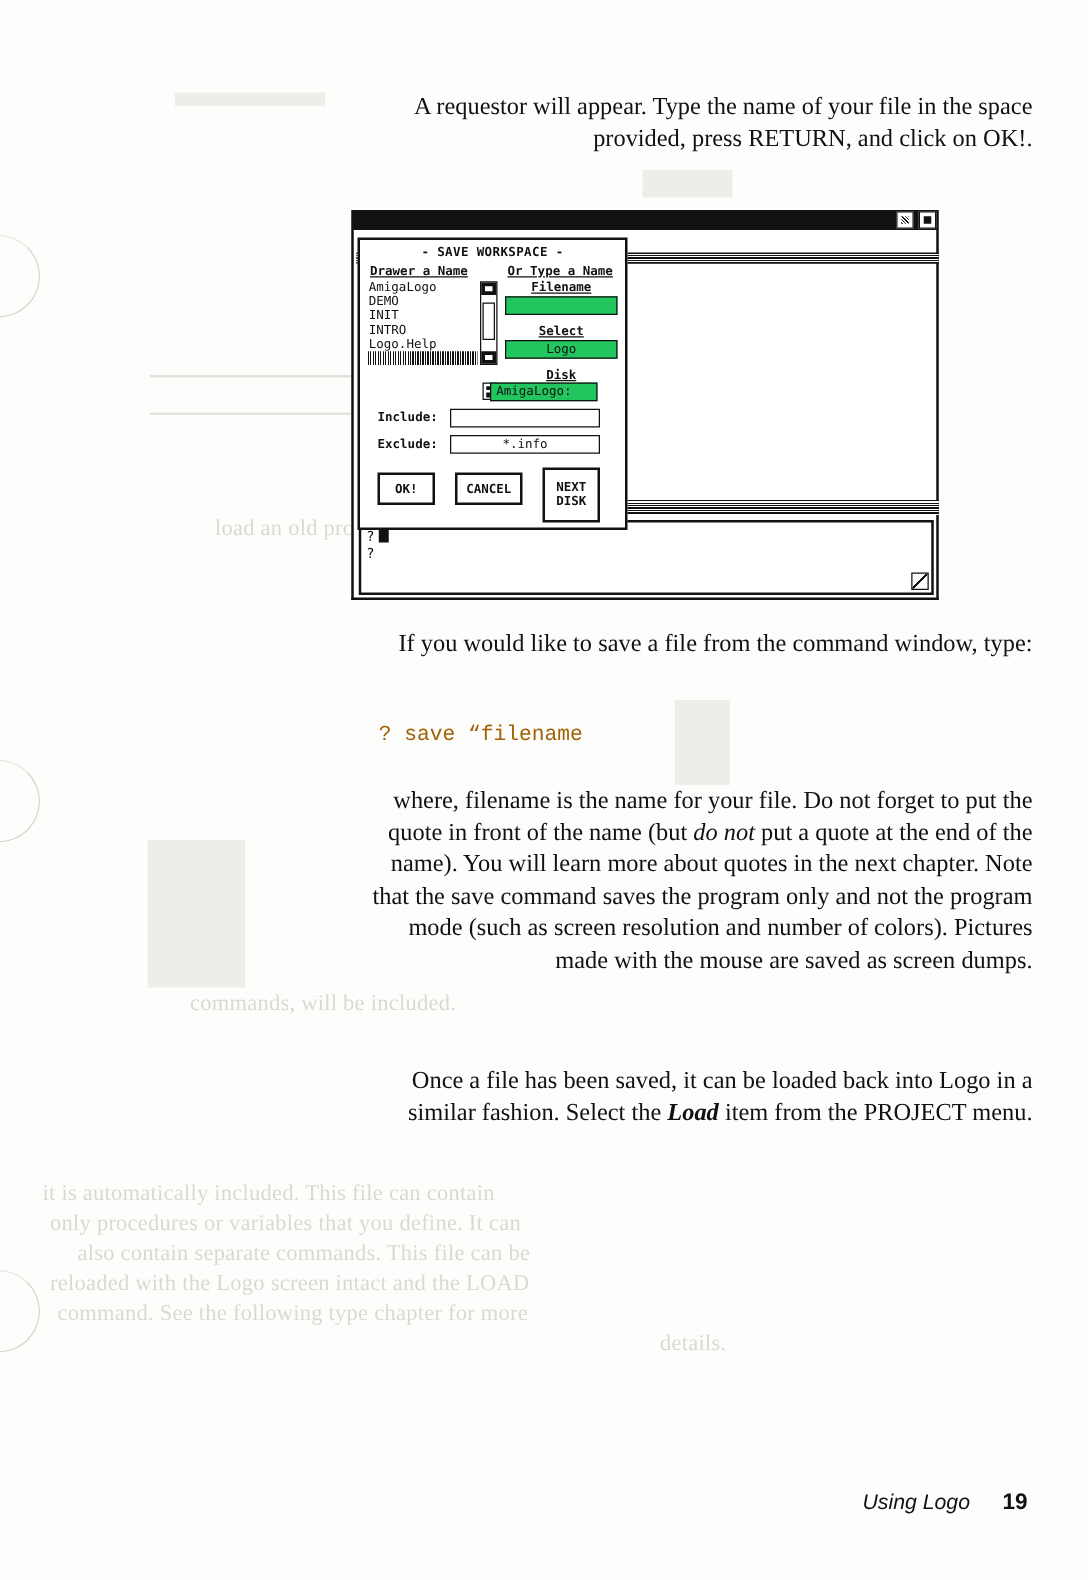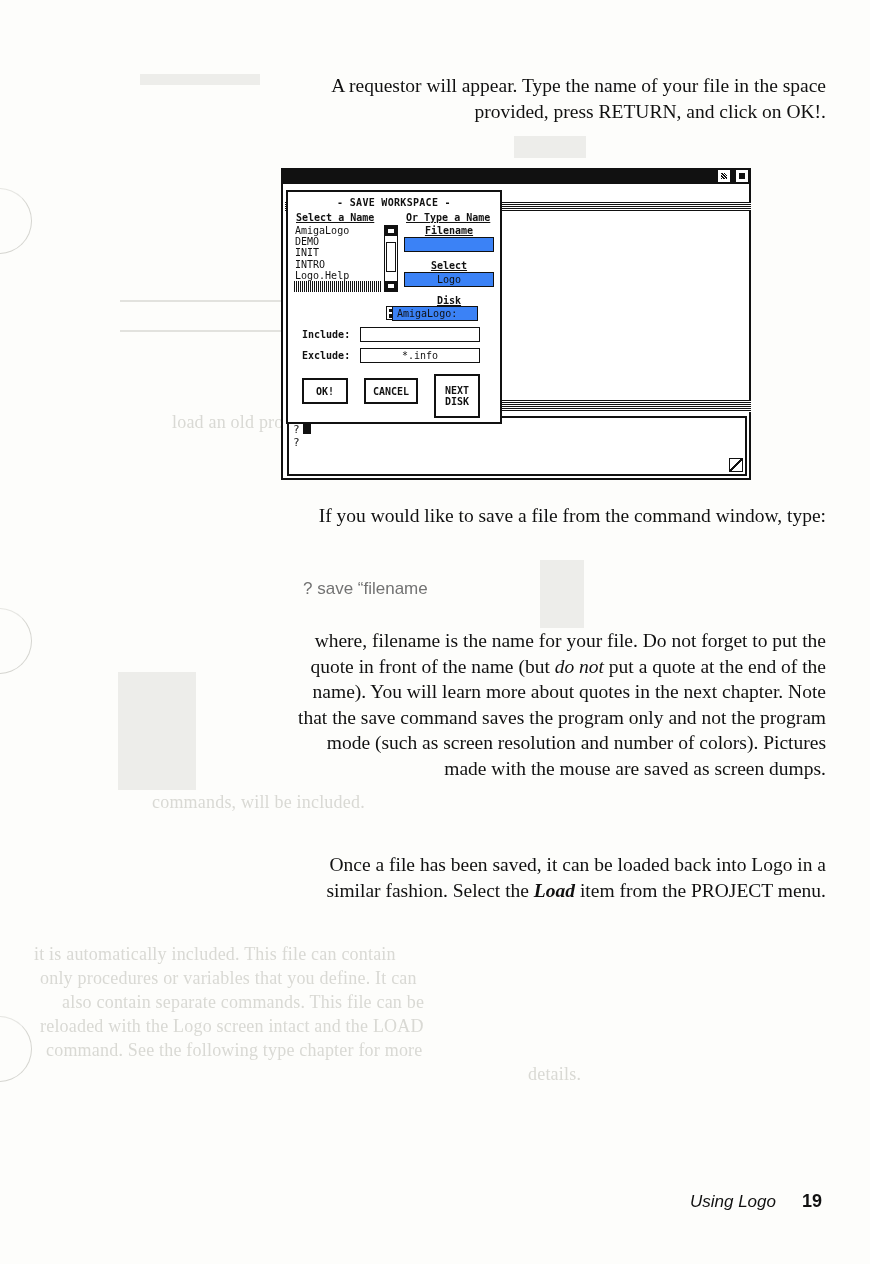--- a/index.html
+++ b/index.html
@@ -55,23 +55,23 @@
     line-height: 25.5px;
     text-align: right;
   }
   .body-text p { margin: 0; }
   .ital { font-style: italic; }
   .bolditalic { font-weight: bold; font-style: italic; }
 
   .code-line {
     position: absolute;
     left: 303px;
-    font-family: Liberation Sans, sans-serif;
+    font-family: Liberation Mono, monospace;
     font-size: 17px;
-    color: #737373;
+    color: #a16207;
   }
 
   .footer {
     position: absolute;
     right: 48px;
     bottom: 52px;
     font-family: "Liberation Sans", sans-serif;
     font-style: italic;
     font-size: 17px;
     color: #111;
@@ -256,21 +256,21 @@
     position: absolute;
     font-size: 10px;
     font-weight: bold;
     text-decoration: underline;
     text-align: center;
     width: 90px;
   }
   .req-input {
     position: absolute;
     border: 1px solid #111;
-    background: #3b82f6;
+    background: #22c55e;
     box-sizing: border-box;
     font-size: 10px;
     text-align: center;
     line-height: 13px;
     height: 15px;
   }
   .req-input.lefttext { text-align: left; padding-left: 4px; }
 
   .inc-label, .exc-label {
     position: absolute;
@@ -377,21 +377,21 @@
           <span>?</span><span class="cursor"></span>
         </div>
         <div class="prompt p2">?</div>
         <div class="resize"></div>
       </div>
 
       <div class="requester">
 
         <div class="req-title">- SAVE WORKSPACE -</div>
 
-        <div class="req-colhdr left">Select a Name</div>
+        <div class="req-colhdr left">Drawer a Name</div>
         <div class="req-colhdr right">Or Type a Name</div>
 
         <div class="filelist">
           <div class="row">AmigaLogo</div>
           <div class="row">DEMO</div>
           <div class="row">INIT</div>
           <div class="row">INTRO</div>
           <div class="row">Logo.Help</div>
           <div class="row sel"></div>
         </div>

